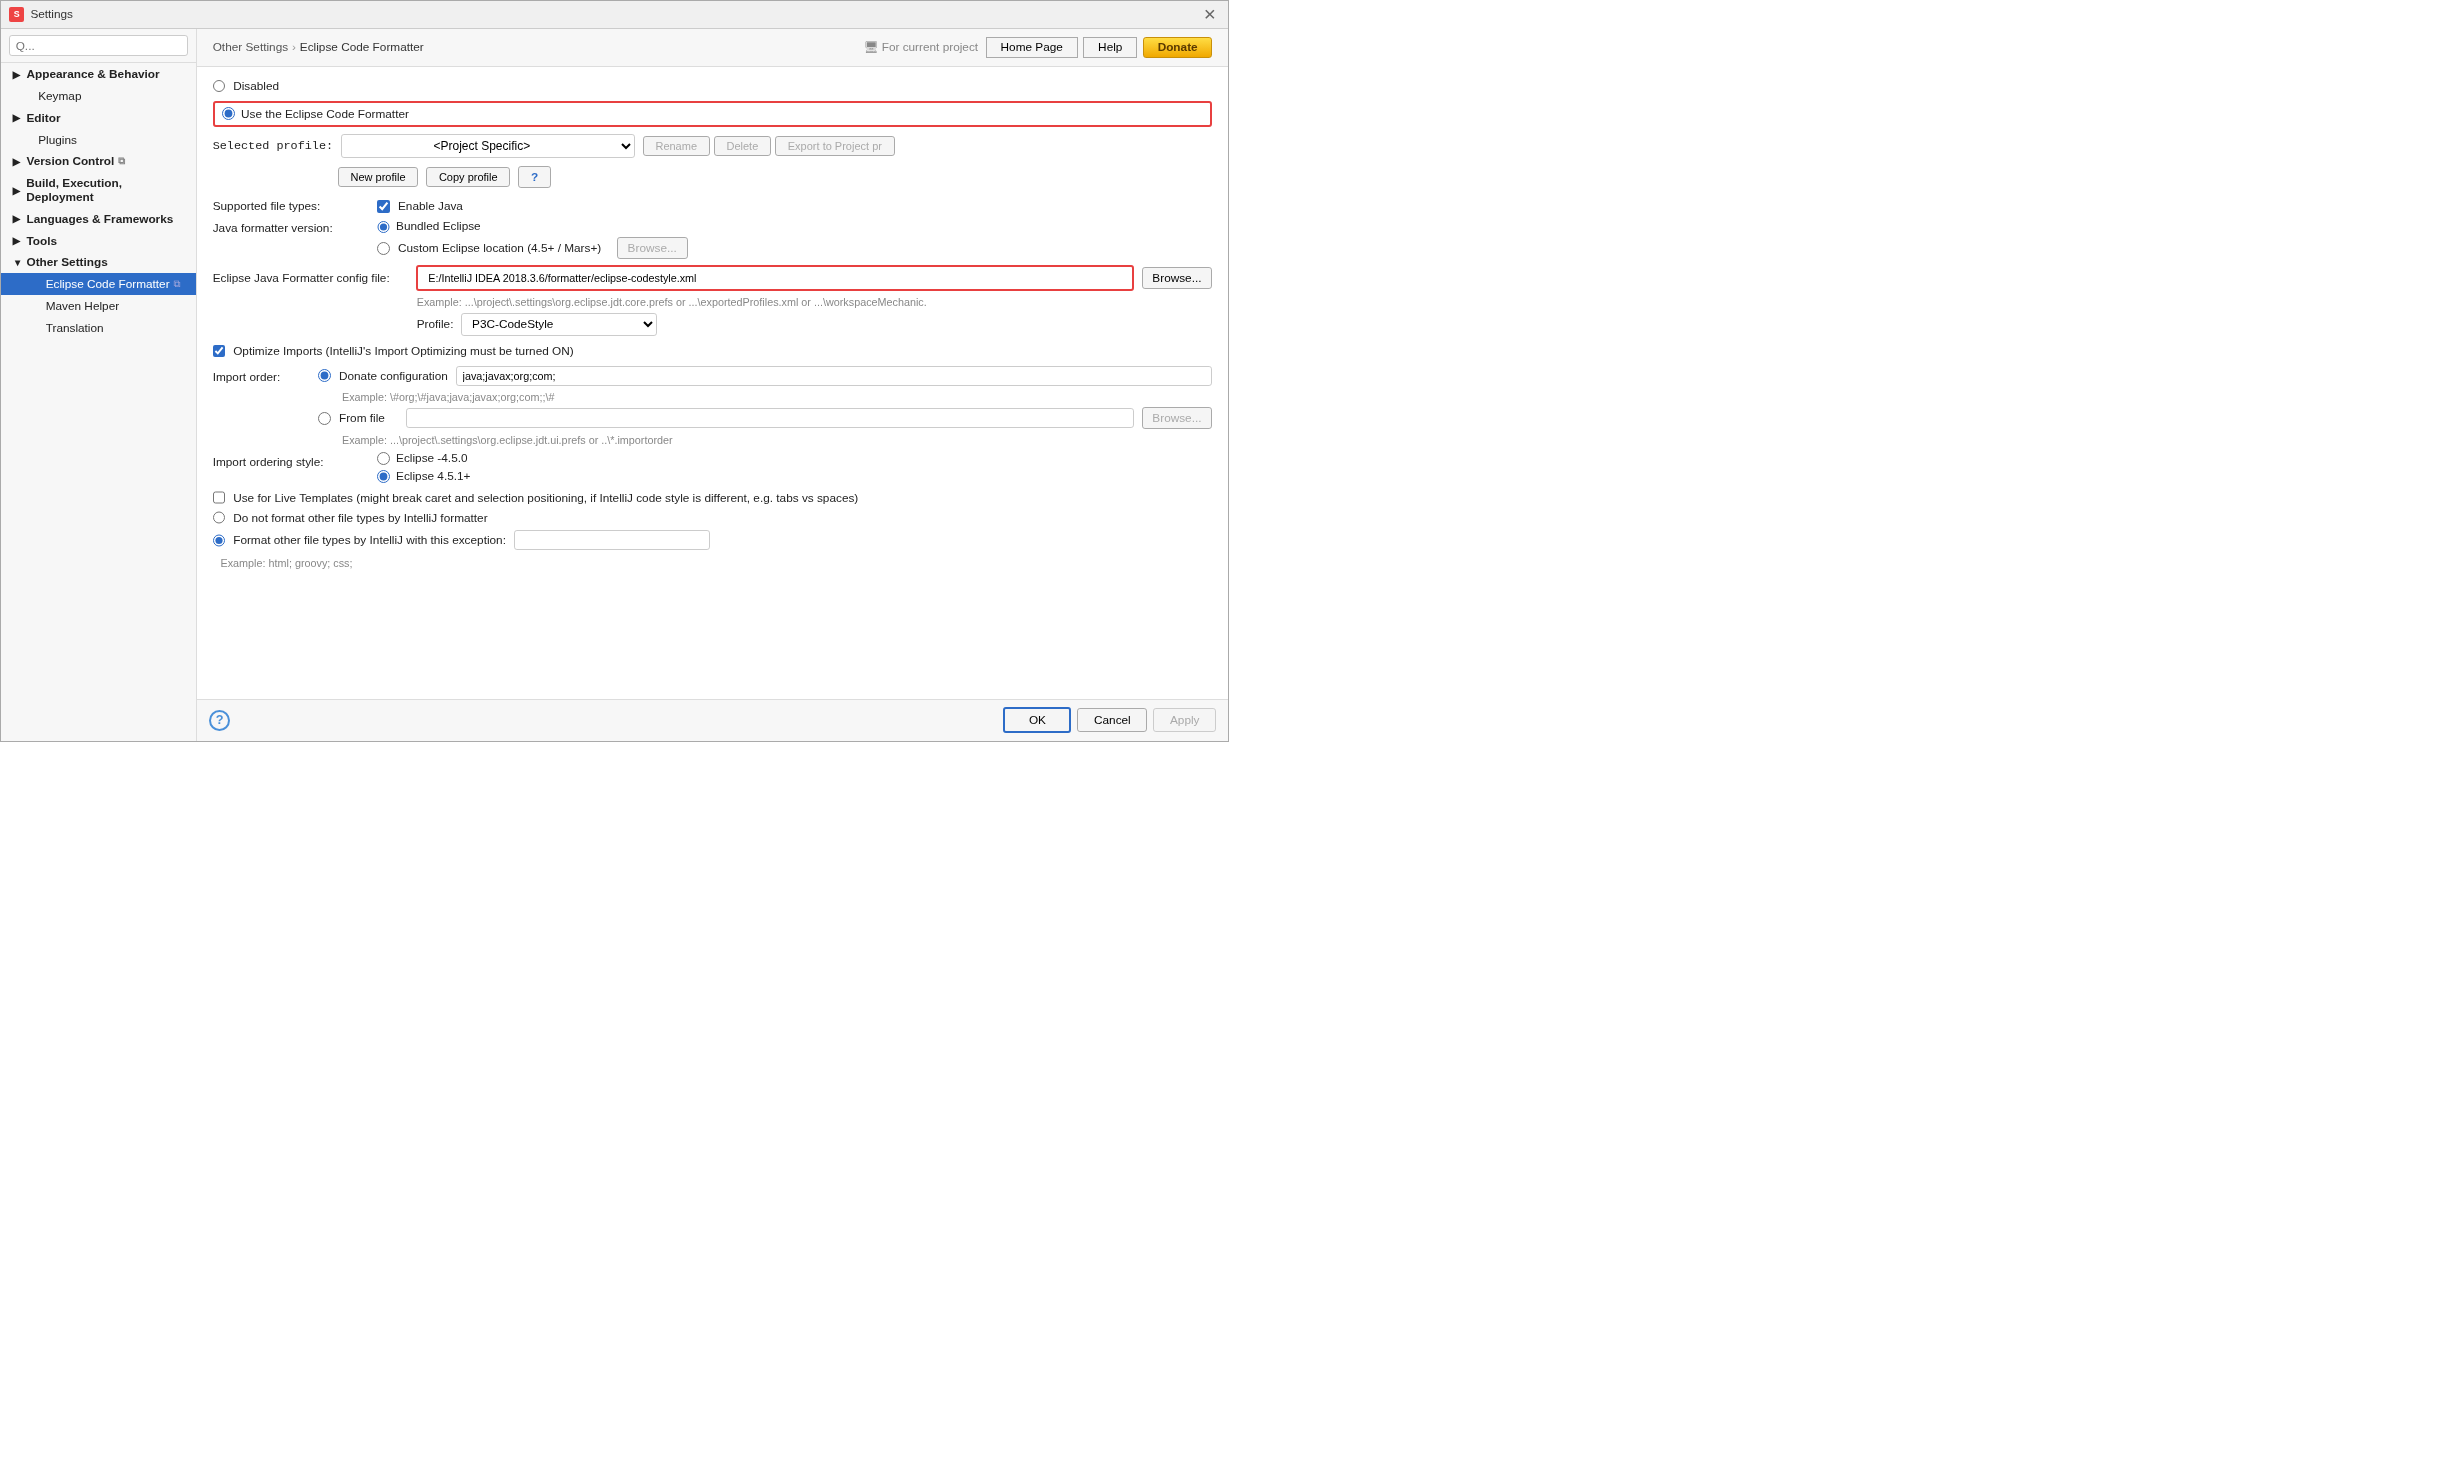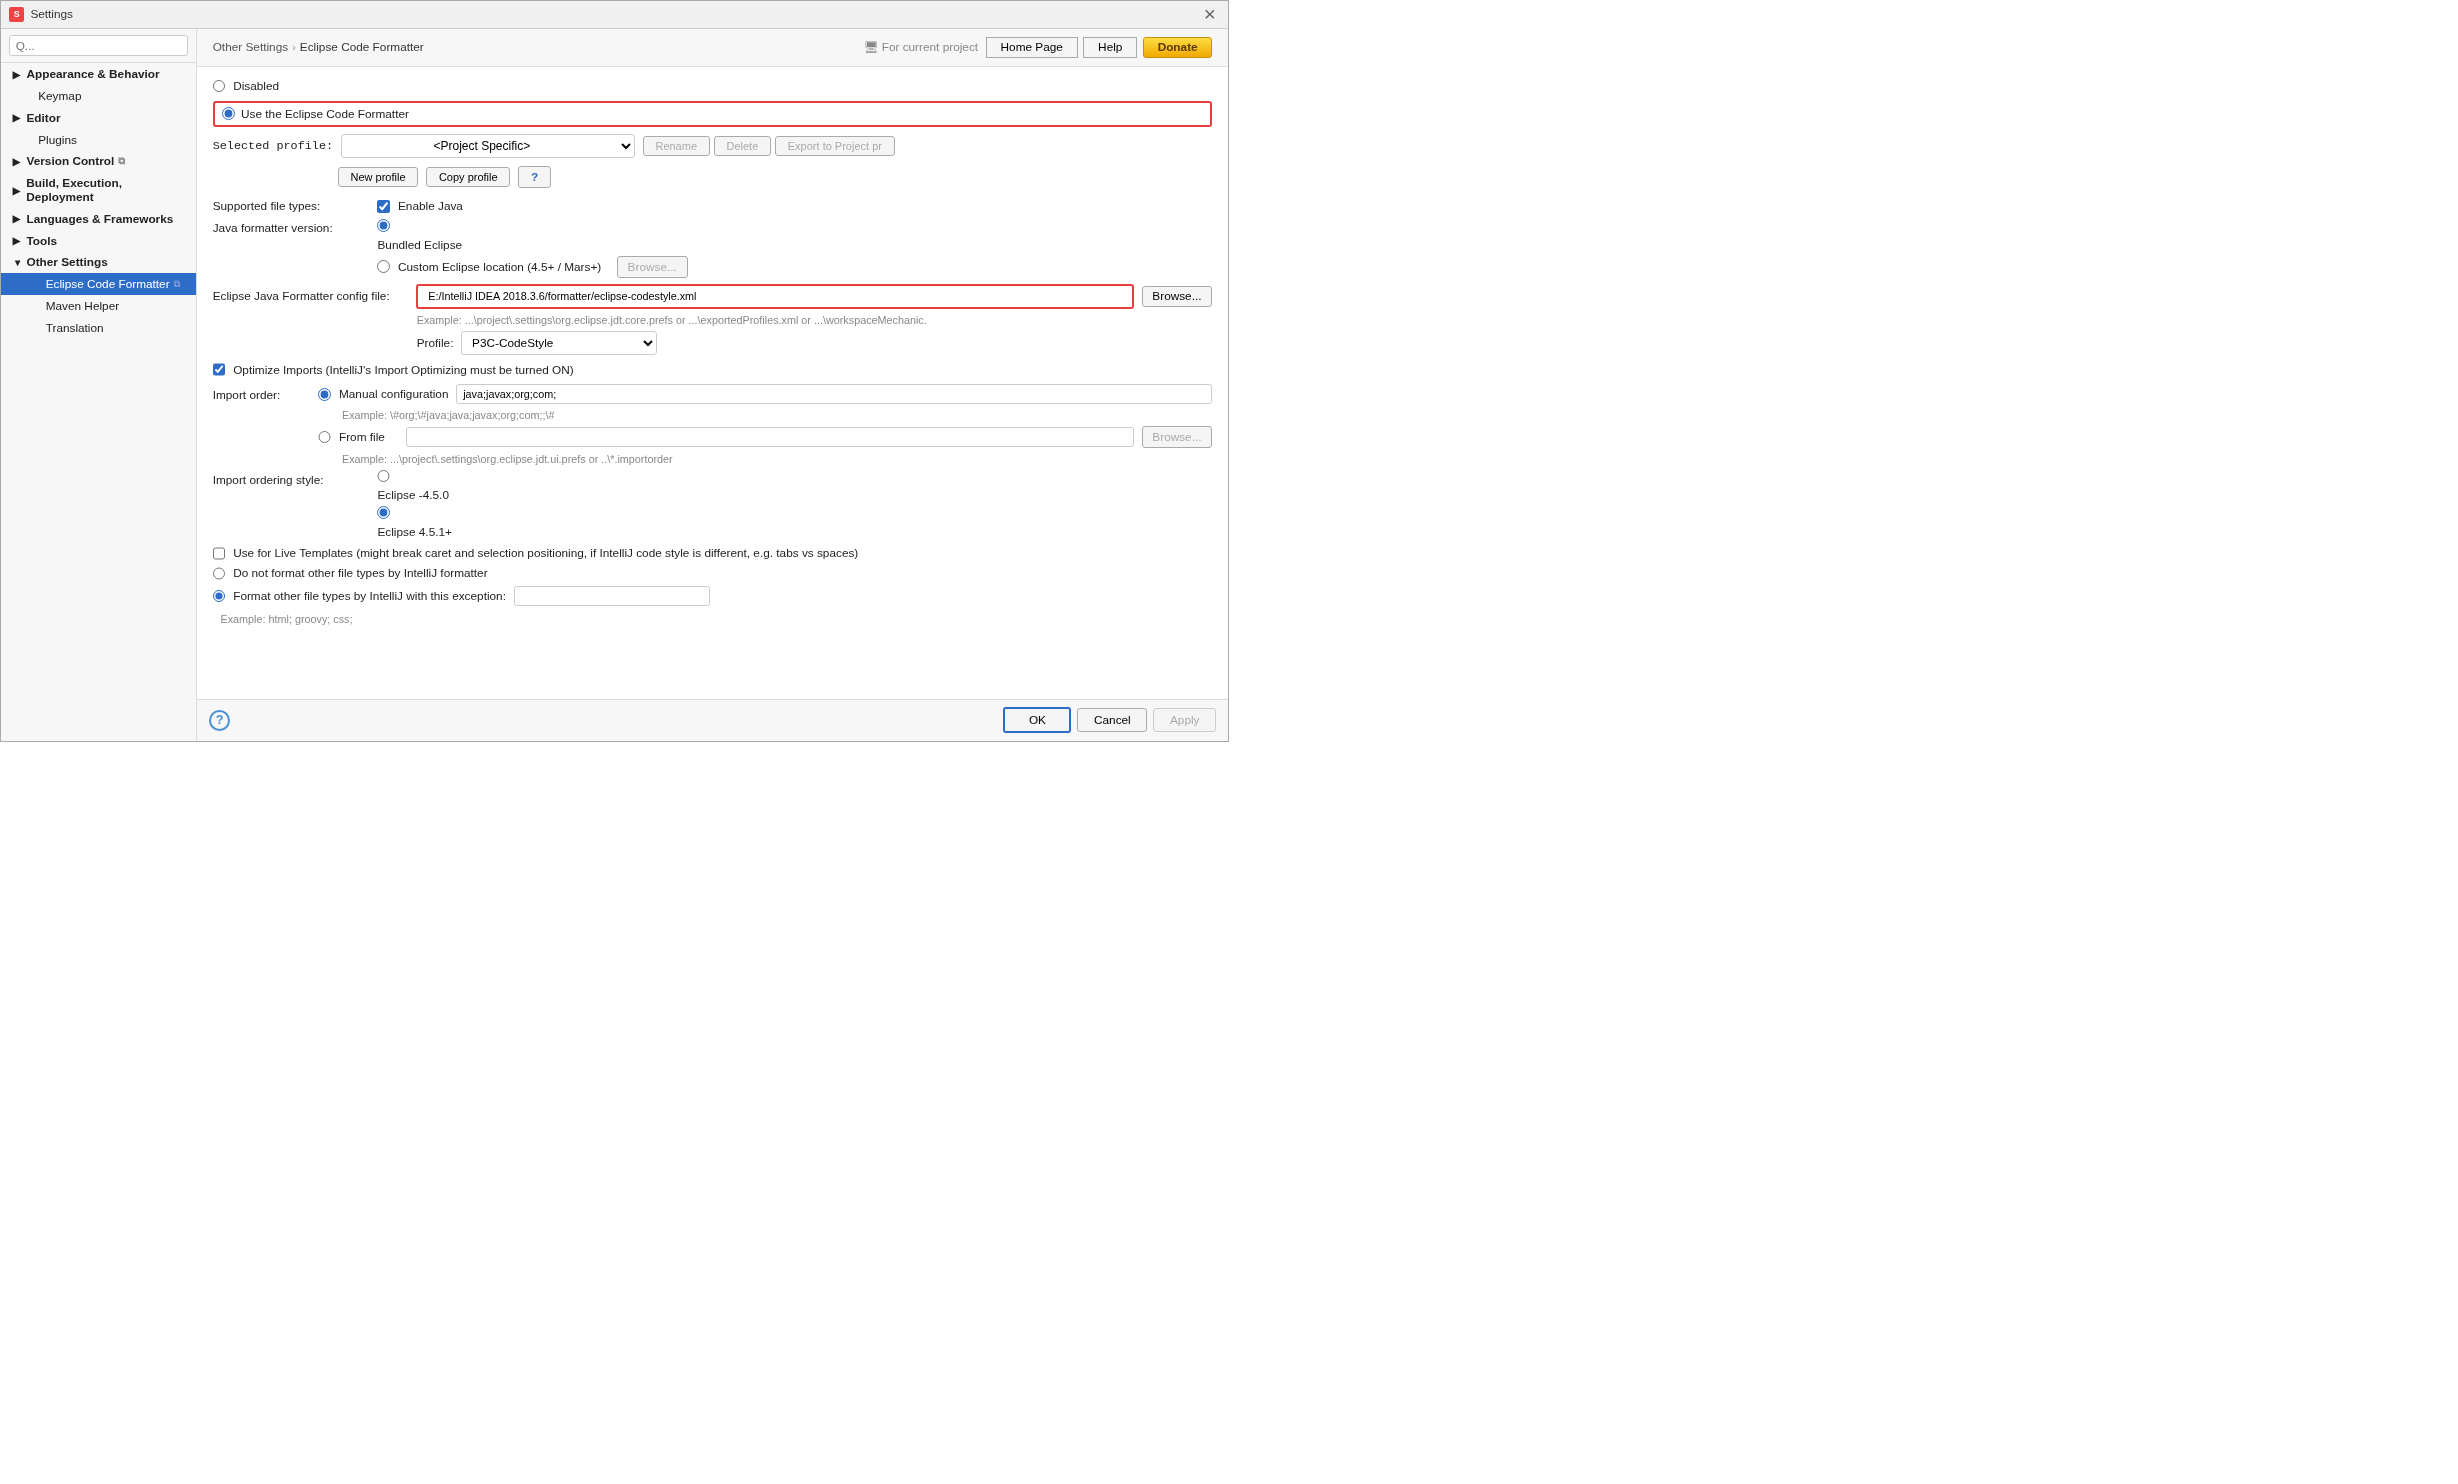--- a/index.html
+++ b/index.html
@@ -254,24 +254,23 @@
       color: #aaa;
     }
     .example-text {
       font-size: 10.8px;
       color: #888;
       margin-bottom: 3.9px;
       padding-left: 0;
     }
     .inline-radio {
       display: flex;
-      align-items: flex-start;
+      align-items: flex-end;
       gap: 5.9px;
       font-size: 11.8px;
-      flex-direction: column;
     }
     .profile-select2 {
       padding: 2.9px 5.9px;
       border: 1px solid #ccc;
       border-radius: 2.9px;
       font-size: 11.8px;
       background: #fff;
       min-width: 196px;
     }
     
@@ -495,21 +494,21 @@
           <input type="checkbox" class="checkbox-input" checked="" style="">
           <label class="label">Optimize Imports  (IntelliJ's Import Optimizing must be turned ON)</label>
         </div>
 
         <div style="display:flex; align-items:flex-start; gap:7.8px; margin-bottom:3.9px;">
           <span class="label" style="min-width:98px; padding-top:3.9px;">Import order:</span>
           <div style="display:flex; flex-direction:column; gap:3.9px; flex:1;">
 
             <div style="display:flex; align-items:center; gap:7.8px;">
               <input type="radio" class="radio-input" name="import-order" checked="" style="">
-              <label class="label">Manual configuration</label>
+              <label class="label">Donate configuration</label>
               <input type="text" class="text-input" style="flex: 1 1 0%; min-width: 196px;" value="java;javax;org;com;" placeholder="java;javax;org;com;">
             </div>
 
             <div style="margin-left:23.5px;">
               <span class="example-text">Example: \#org;\#java;java;javax;org;com;;\#</span>
             </div>
 
             <div style="display:flex; align-items:center; gap:7.8px;">
               <input type="radio" class="radio-input" name="import-order" style="">
               <label class="label" style="min-width:59px;">From file</label>

